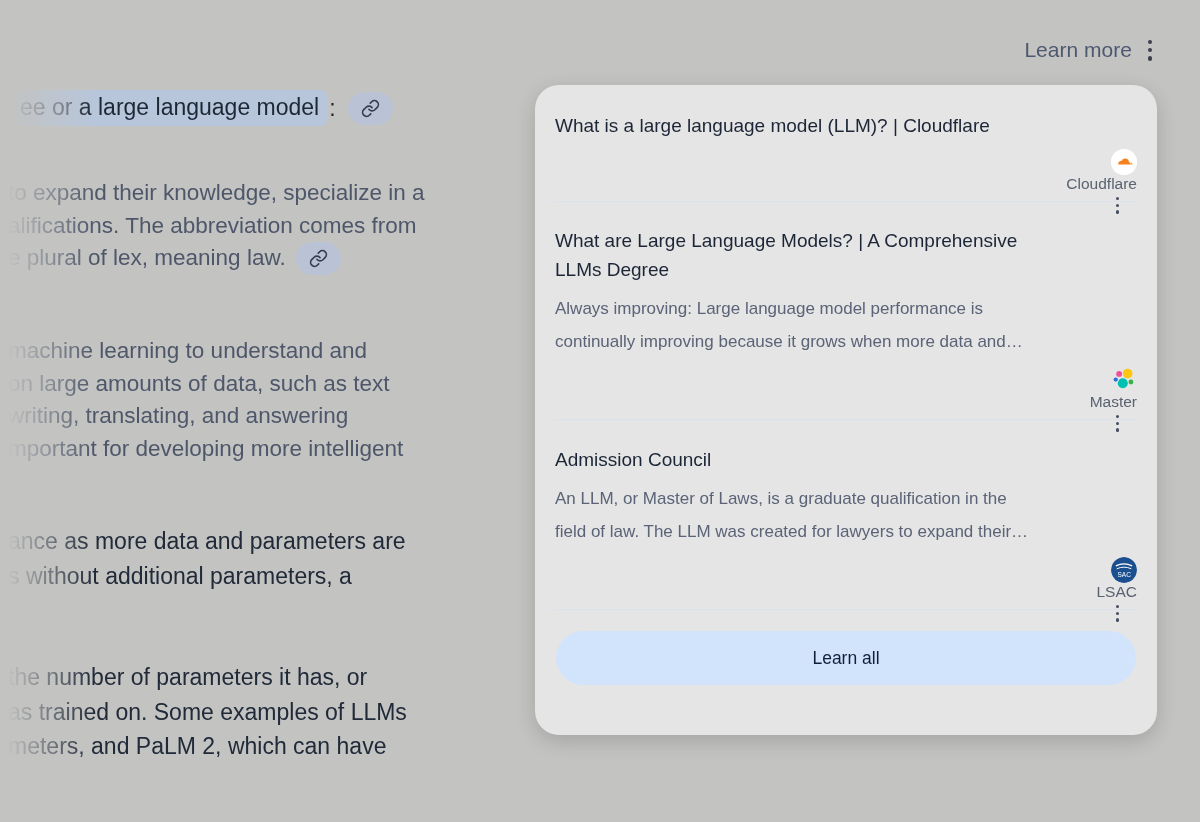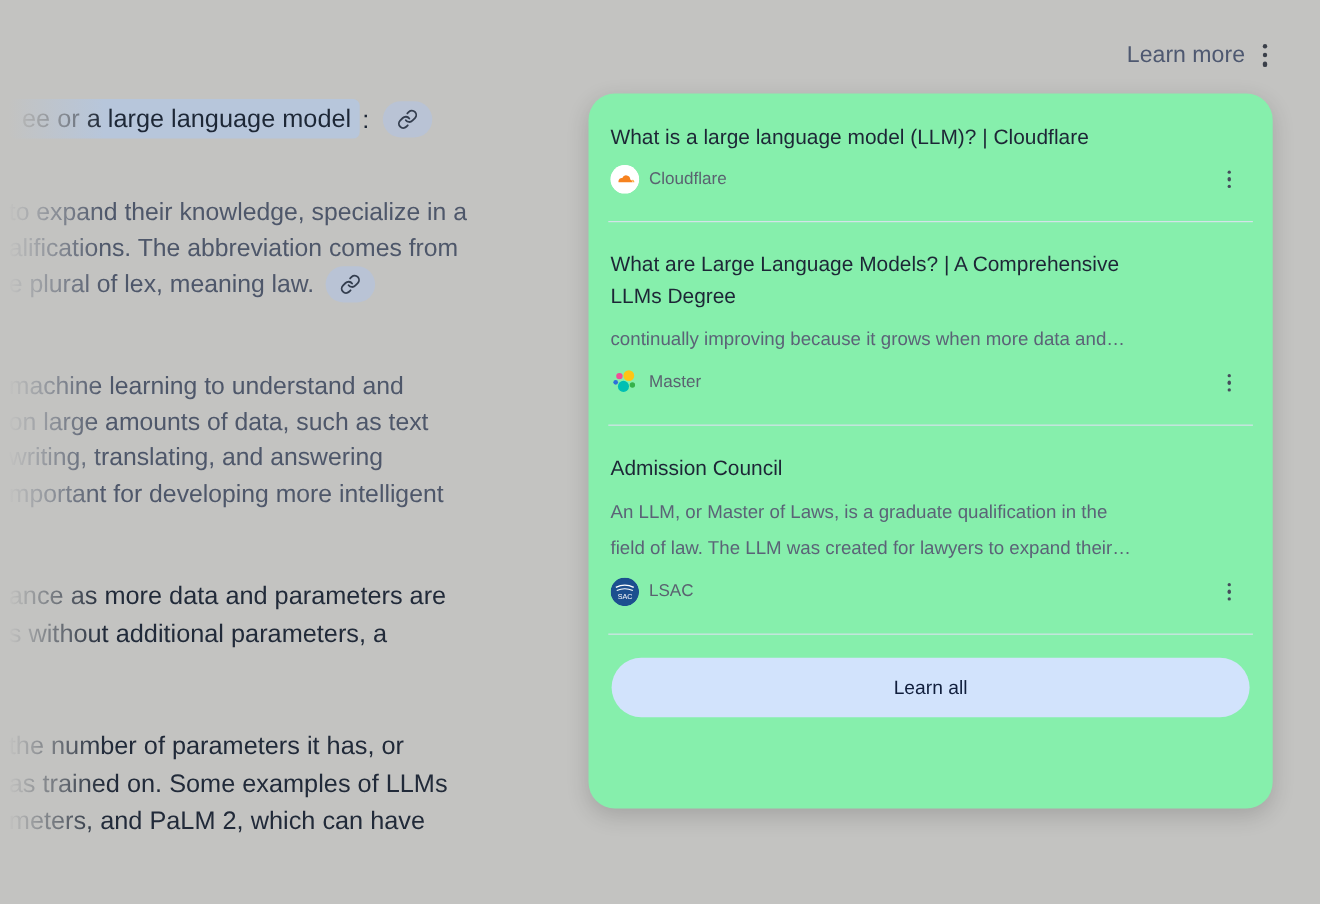--- a/index.html
+++ b/index.html
@@ -51,28 +51,28 @@
     position:absolute; top:36px; right:44px;
     display:flex; align-items:center; gap:12px; z-index:4;
   }
   .learn-more { font-size:21px; color:#4e5870; cursor:pointer; }
   .kebab { display:flex; flex-direction:column; gap:4px; cursor:pointer; padding:4px; }
   .kebab i { width:4.2px; height:4.2px; border-radius:50%; background:#3a3f49; }
 
   
   .panel {
     position:absolute; left:535px; top:85px; width:622px; height:650px;
-    background:#86efac; border-radius:24px;
+    background:#e5e5e5; border-radius:24px;
     box-shadow:0 6px 20px rgba(0,0,0,0.16);
     padding:0 20px; z-index:2;
   }
   .card { cursor:pointer; }
   .card-title { font-size:19px; line-height:29px; color:#1d2636; }
   .card-desc  { font-size:17px; line-height:33px; color:#5b6377; margin-top:8px; }
-  .source-row { display:flex; align-items:center; margin-top:9px; height:28px; }
+  .source-row { display:flex; align-items:flex-end; margin-top:9px; height:28px;flex-direction:column; }
   .source-label { font-size:15.5px; color:#5a6270; margin-left:9px; flex:1; }
   .kebab-sm { display:flex; flex-direction:column; gap:3.2px; cursor:pointer; padding:4px; margin-right:14px; }
   .kebab-sm i { width:3.4px; height:3.4px; border-radius:50%; background:#454c5c; }
   .divider { height:1px; background:#dce1f0; margin:0 -2px; }
 
   .c1 { padding-top:26px; }
   .c2 { padding-top:24px; }
   .c3 { padding-top:25px; }
   .div-after { margin-top:24px; }
 
@@ -172,20 +172,21 @@
       </div>
       <div class="divider div-after"></div>
     </div>
 
     <div class="card c2">
       <div class="card-title">
         <div>What are Large Language Models? | A Comprehensive</div>
         <div>LLMs Degree</div>
       </div>
       <div class="card-desc">
+        <div>Always improving: Large language model performance is</div>
         <div>continually improving because it grows when more data and…</div>
       </div>
       <div class="source-row">
         <span class="favicon">
           <svg viewBox="0 0 32 32">
             <circle cx="10" cy="8.5" r="3.6" fill="#f04e98"></circle>
             <circle cx="20.5" cy="8" r="6" fill="#fec514"></circle>
             <circle cx="5.8" cy="15.5" r="2.6" fill="#2d6fdb"></circle>
             <circle cx="14.5" cy="20" r="6.2" fill="#00bfb3"></circle>
             <circle cx="24.5" cy="18.5" r="3" fill="#36b24a"></circle>

